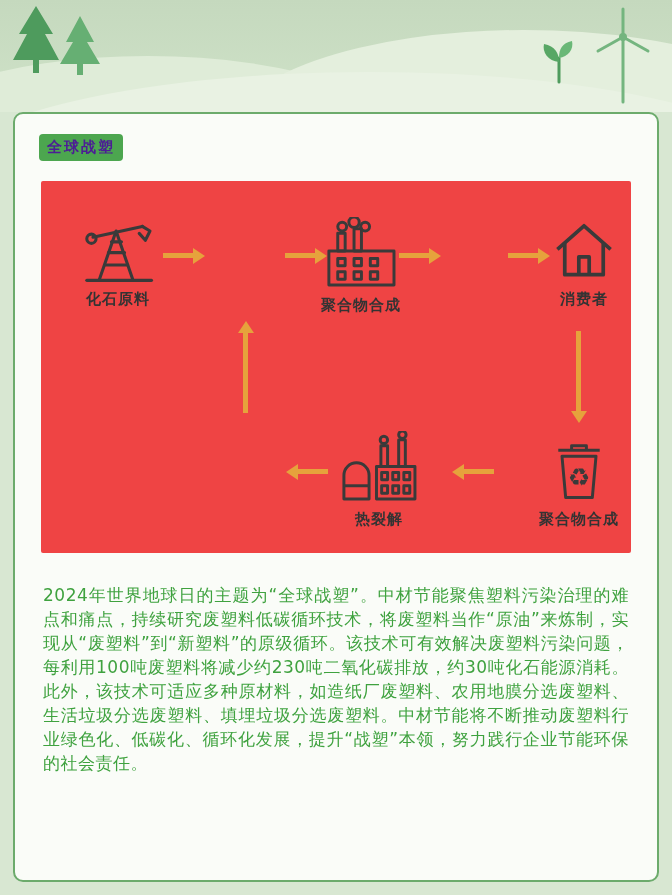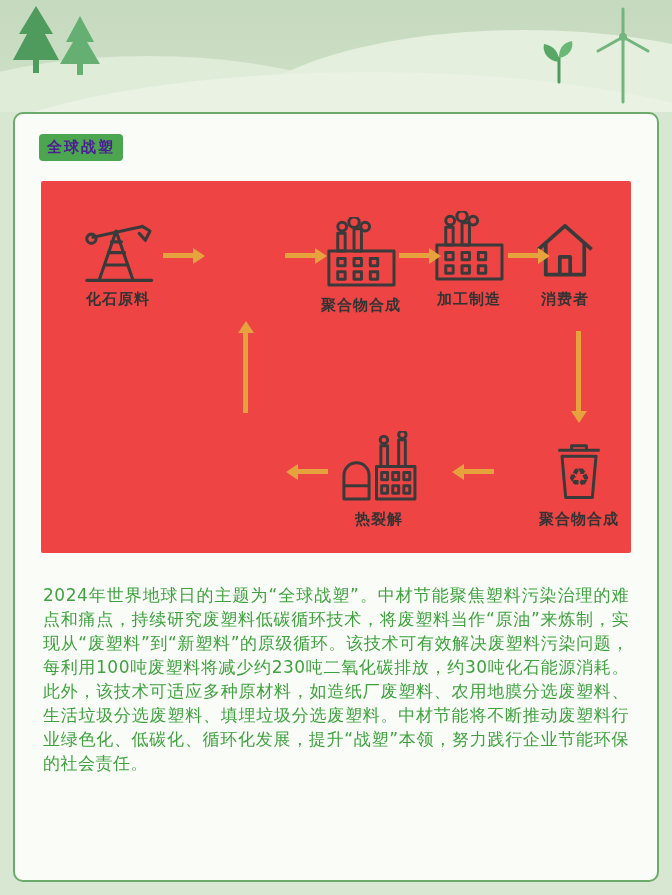--- a/index.html
+++ b/index.html
@@ -129,41 +129,22 @@
             <rect x="46" y="56" width="10" height="10"></rect>
             <rect x="68" y="56" width="10" height="10"></rect>
           <rect x="24" y="74" width="10" height="10"></rect>
             <rect x="46" y="74" width="10" height="10"></rect>
             <rect x="68" y="74" width="10" height="10"></rect>
         </svg>
       </div>
       <div class="node-label">聚合物合成</div>
     </div>
 
-    <div class="node" style="left:373px;top:28px;">
-      <div class="icon">
-        <svg viewBox="0 0 112 100" fill="none" stroke="currentColor" stroke-width="4" stroke-linejoin="round">
-          <rect x="24" y="22" width="10" height="24"></rect>
-          <rect x="46" y="16" width="10" height="30"></rect>
-          <circle cx="30" cy="13" r="6"></circle>
-            <circle cx="46" cy="7" r="7"></circle>
-            <circle cx="61" cy="13" r="6"></circle>
-          <path d="M12 92 V46 H100 V92 Z"></path>
-          <rect x="24" y="56" width="10" height="10"></rect>
-            <rect x="46" y="56" width="10" height="10"></rect>
-            <rect x="68" y="56" width="10" height="10"></rect>
-          <rect x="24" y="74" width="10" height="10"></rect>
-            <rect x="46" y="74" width="10" height="10"></rect>
-            <rect x="68" y="74" width="10" height="10"></rect>
-        </svg>
-      </div>
-      <div class="node-label">加工制造</div>
-    </div>
-
-    <div class="node" style="left:469px;top:28px;">
+
+    <div class="node" style="left:488px;top:28px;">
       <div class="icon">
         <svg viewBox="0 0 100 100" fill="none" stroke="currentColor" stroke-width="5" stroke-linejoin="round">
           <path d="M14 52 L50 20 L86 52"></path>
           <path d="M24 44 V86 H76 V44"></path>
           <path d="M43 86 V62 H57 V86"></path>
         </svg>
       </div>
       <div class="node-label">消费者</div>
     </div>
 

